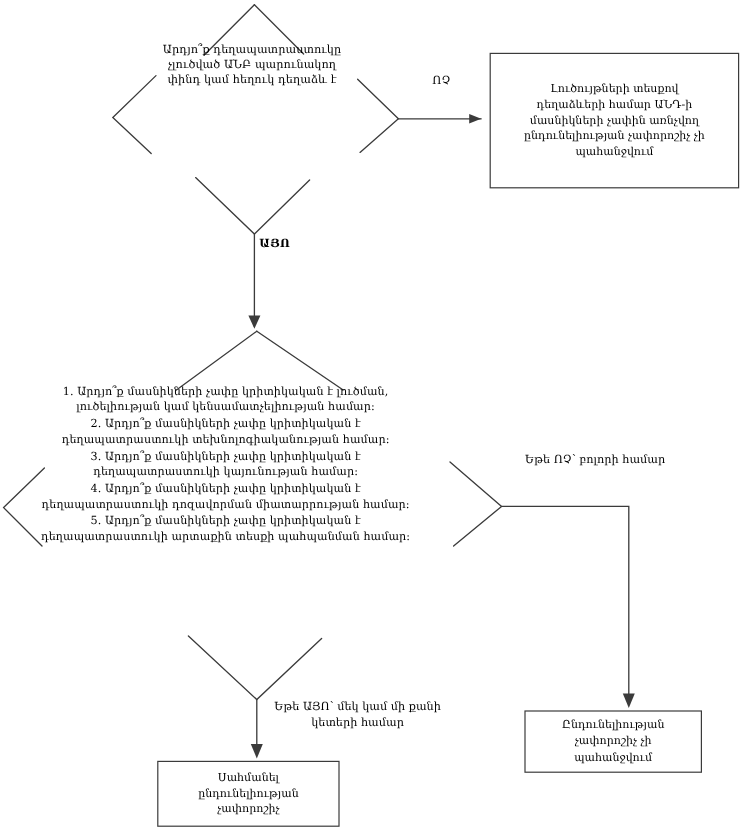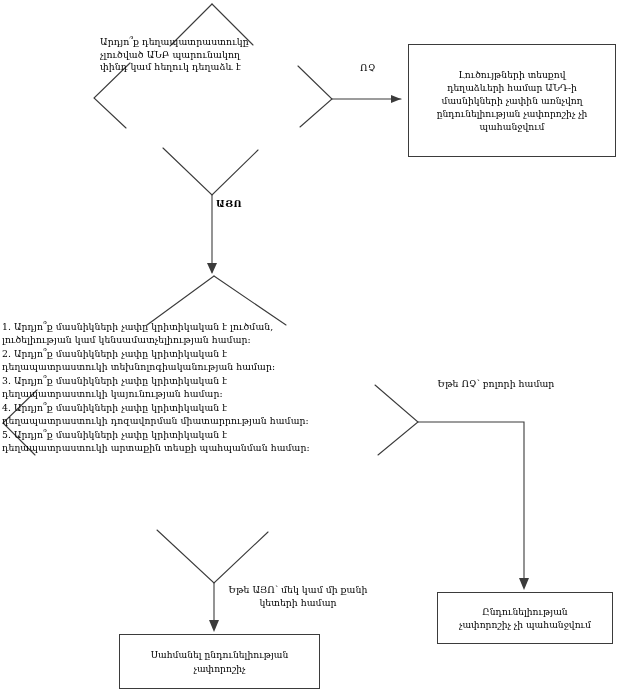--- a/index.html
+++ b/index.html
@@ -17,20 +17,21 @@
   }
   #vector-layer {
     position: absolute;
     left: 0;
     top: 0;
     width: 621px;
     height: 698px;
   }
   .node-text {
     position: absolute;
+    text-align: center;
     color: #000000;
     line-height: 1.33;
     white-space: pre-line;
   }
 
   
   .decision-label {
     font-size: 9.2px;
     letter-spacing: 0.05px;
   }
@@ -66,27 +67,27 @@
   }
   #box-no-criterion {
     left: 408px;
     top: 44px;
     width: 208px;
     height: 113px;
   }
   #box-not-required {
     left: 437px;
     top: 592px;
-    width: 176px;
+    width: 148px;
     height: 52px;
   }
   #box-define-criterion {
-    left: 119px;
+    left: 131px;
     top: 634px;
-    width: 201px;
+    width: 152px;
     height: 55px;
   }
 
   
   .edge-label {
     position: absolute;
     color: #000000;
     font-size: 9.4px;
     text-align: center;
     line-height: 1.35;

